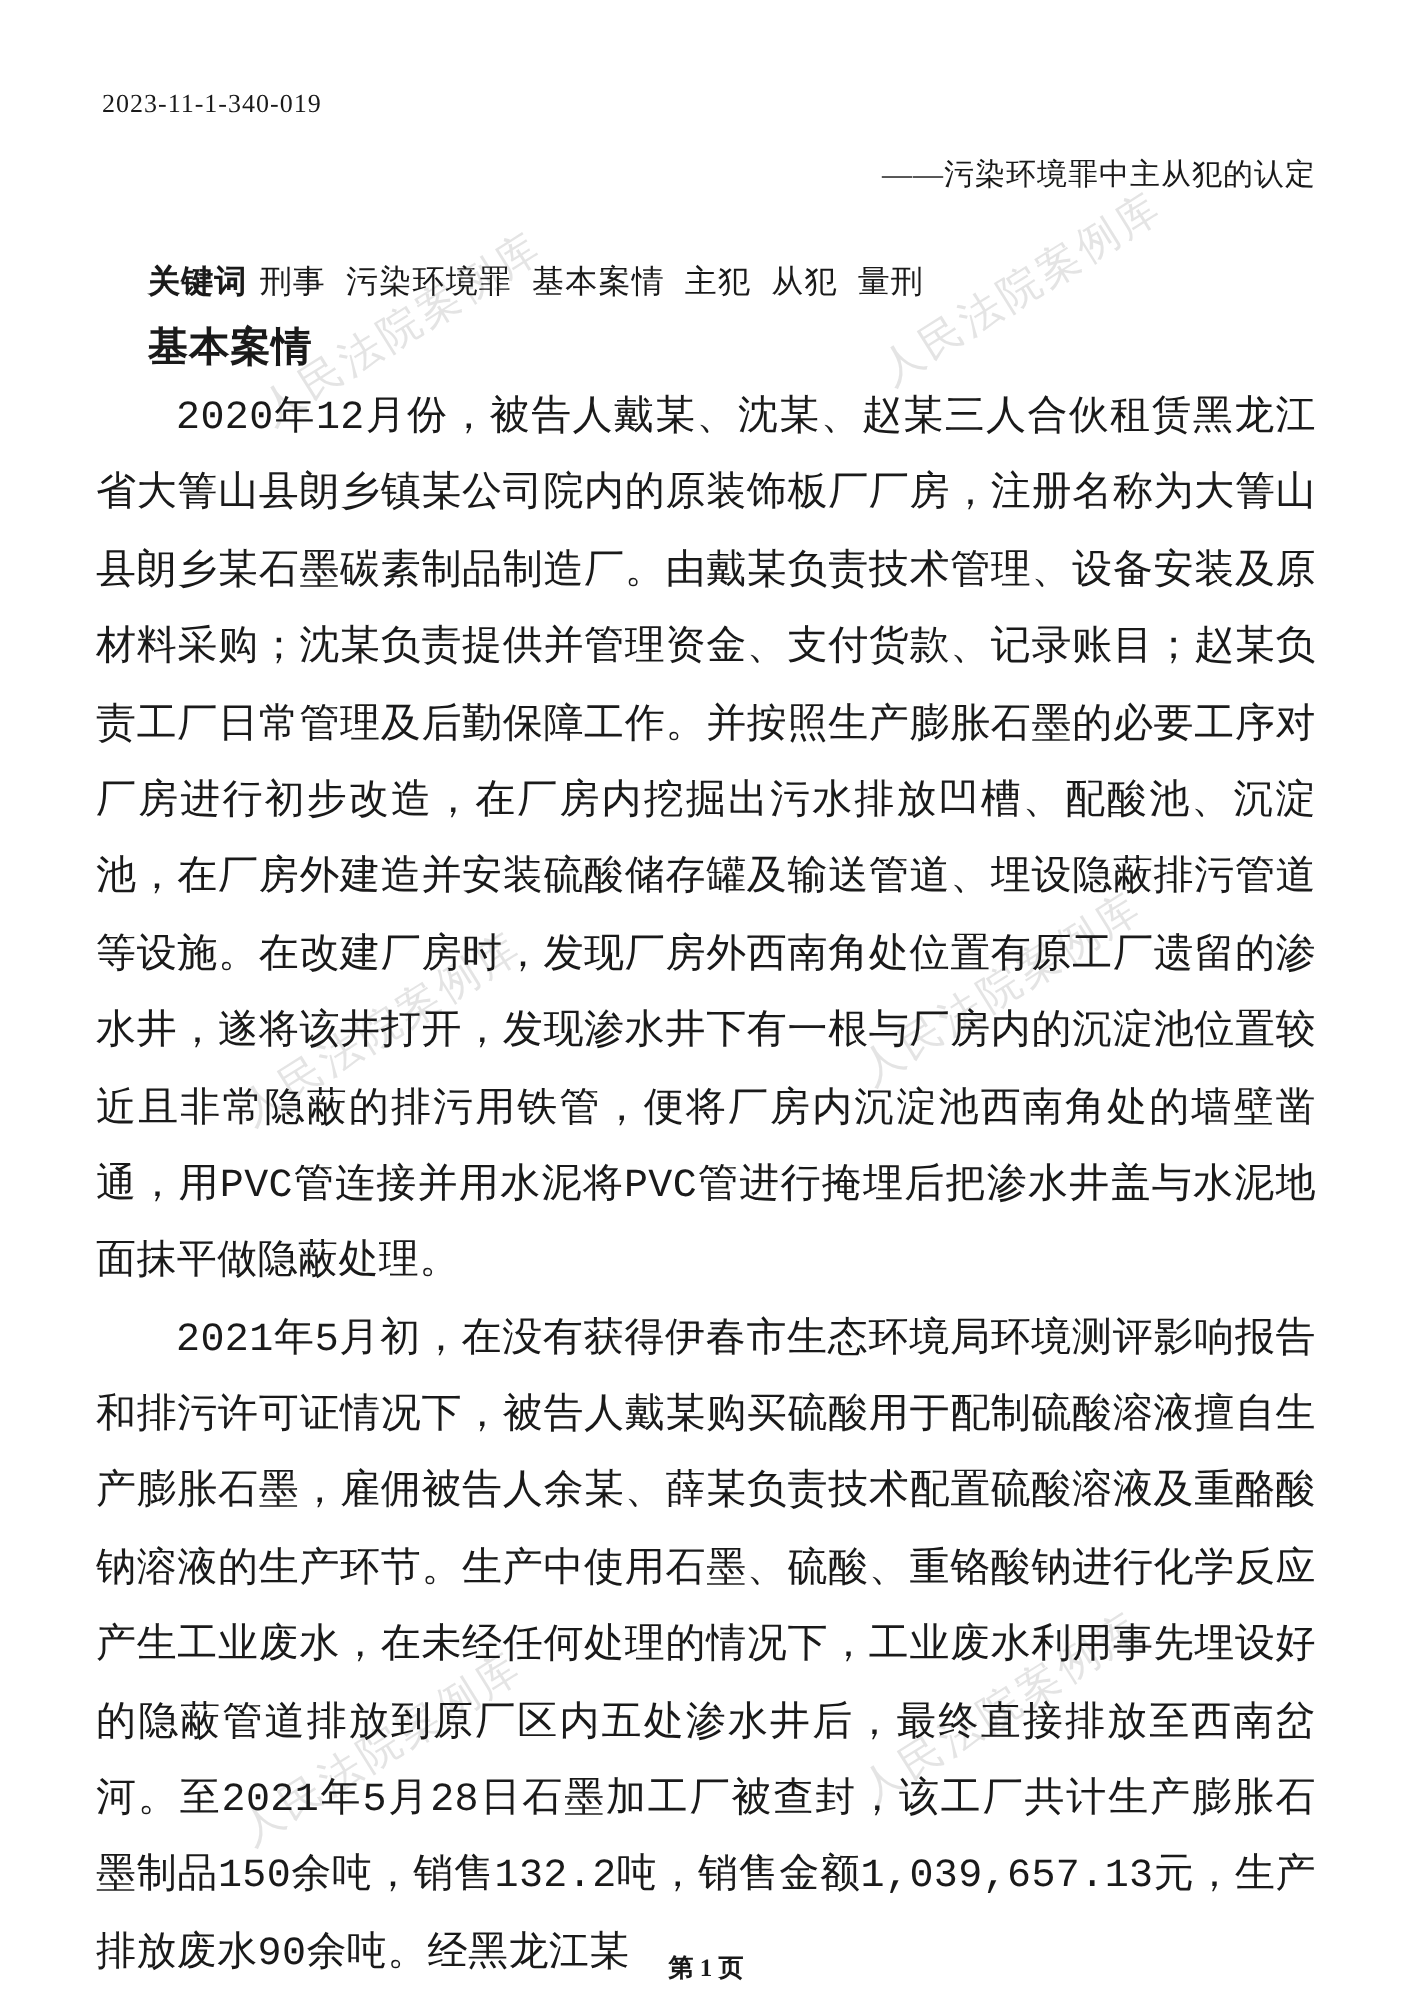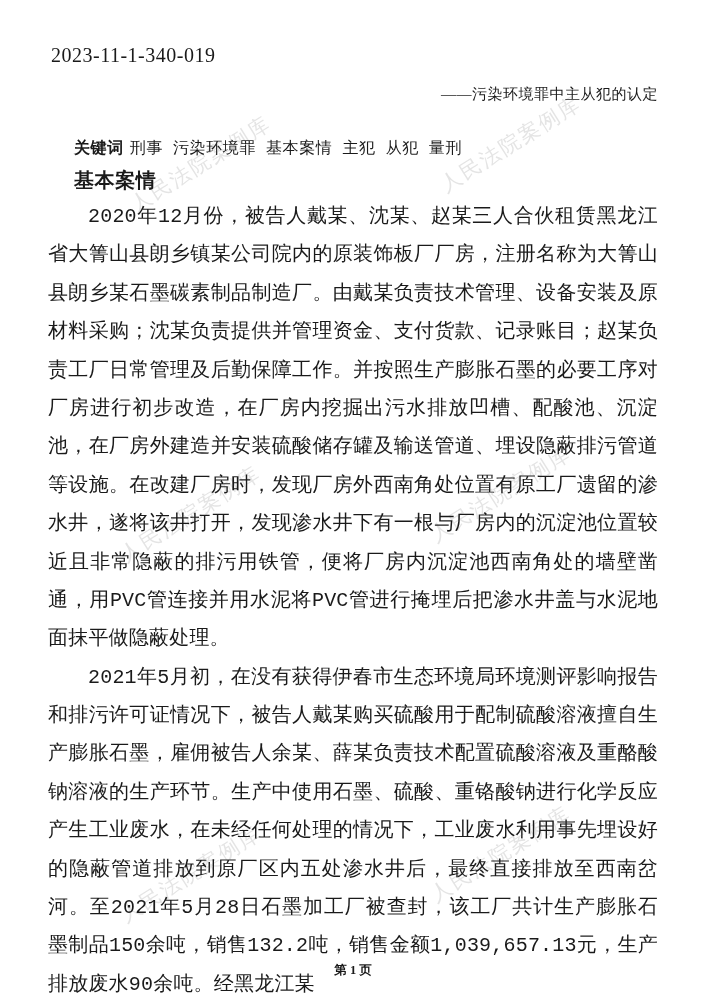--- a/index.html
+++ b/index.html
@@ -45,21 +45,21 @@
   .wm6 { left: 420px; top: 840px; }
 
   .content {
     position: relative;
     z-index: 1;
     padding: 44px 48px 0 48px;
     height: 100%;
     box-sizing: border-box;
   }
   .doc-number {
-    font-size: 20px;
+    font-size: 13px;
     letter-spacing: 0.5px;
     color: #1a1a1a;
     font-family: "Liberation Serif", "DejaVu Serif", serif;
     margin: 0 0 18px 3px;
   }
   .doc-title {
     text-align: center;
     font-size: 21px;
     font-weight: bold;
     letter-spacing: 1px;
@@ -97,21 +97,21 @@
     line-height: 1.92;
     text-align: justify;
     text-justify: inter-ideograph;
     text-indent: 2em;
     margin: 0;
     letter-spacing: 0.2px;
     font-family: Liberation Mono, monospace;
   }
   .footer {
     position: absolute;
-    bottom: 20px;
+    bottom: 6px;
     left: 0;
     right: 0;
     text-align: center;
     font-size: 12.5px;
     font-weight: bold;
     z-index: 1;
   }
 </style>
 </head>
 <body>

